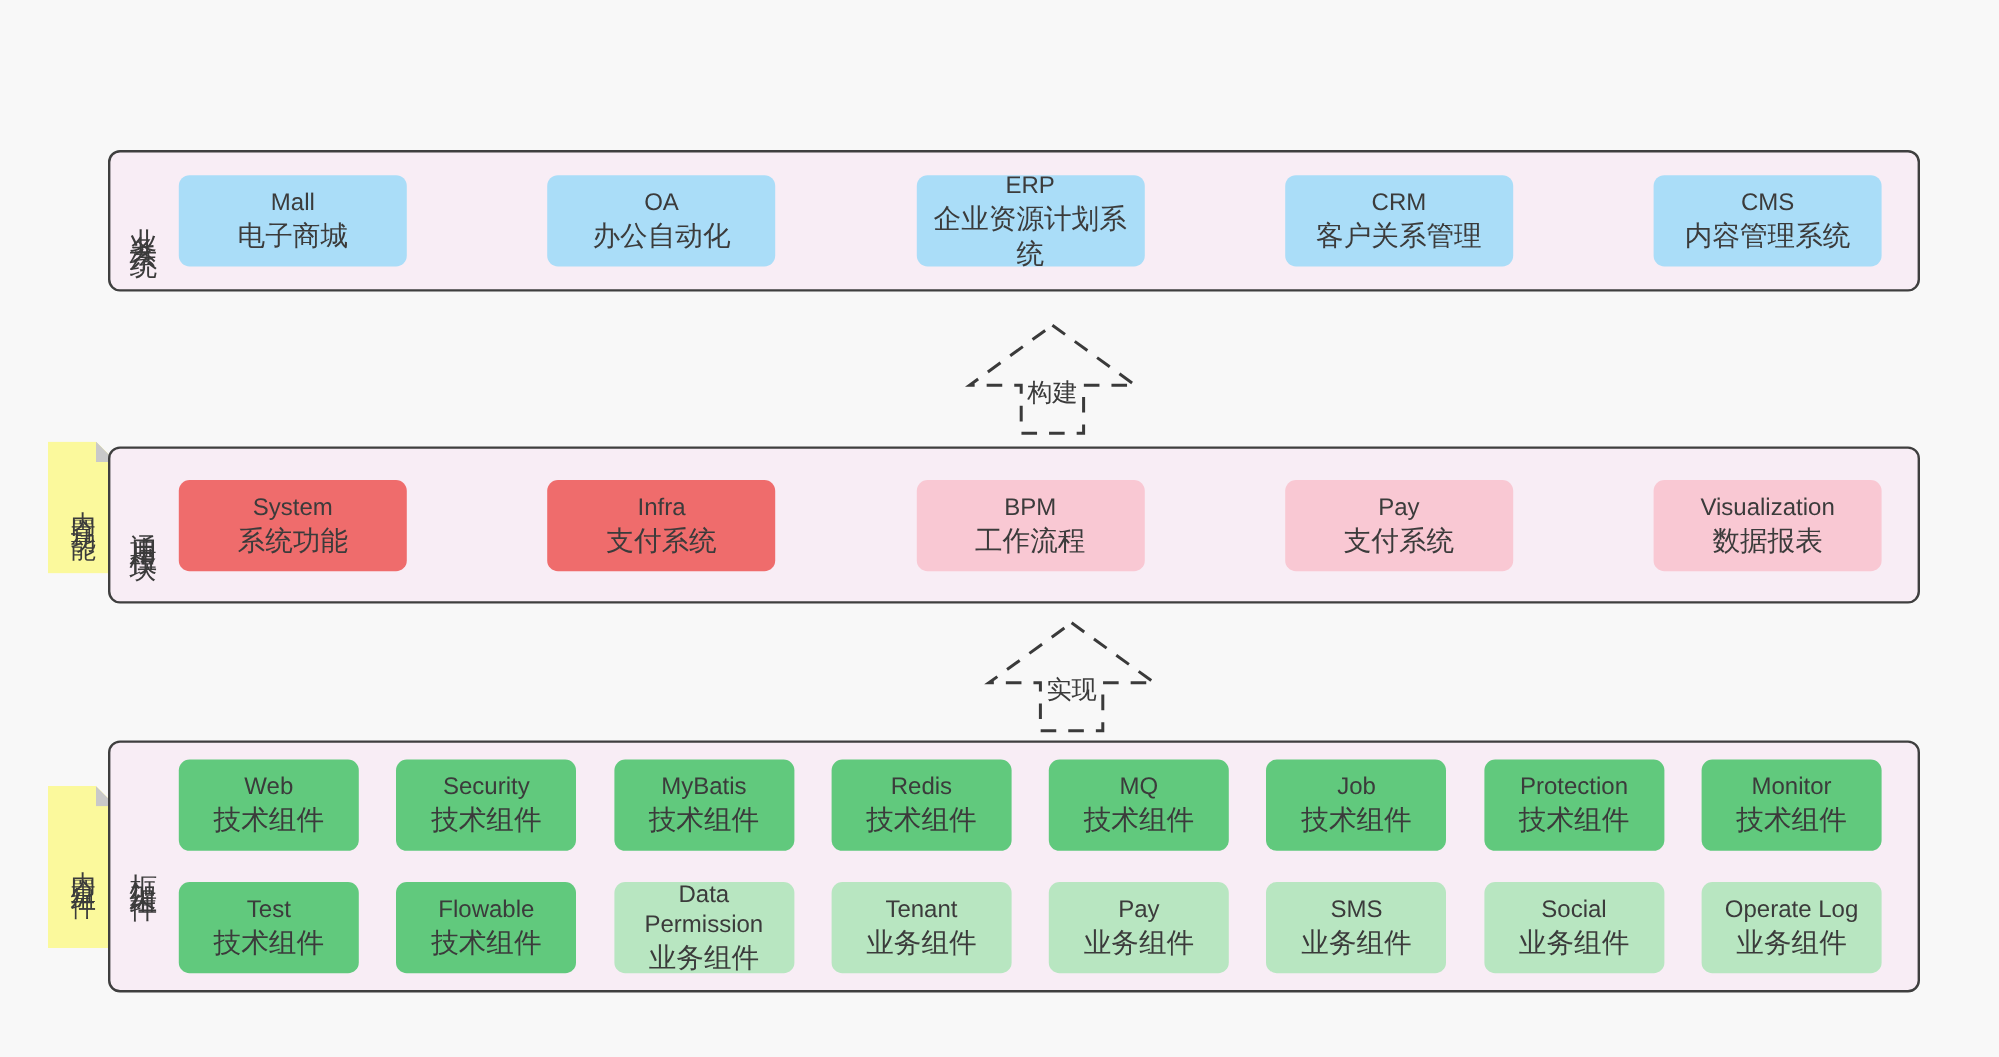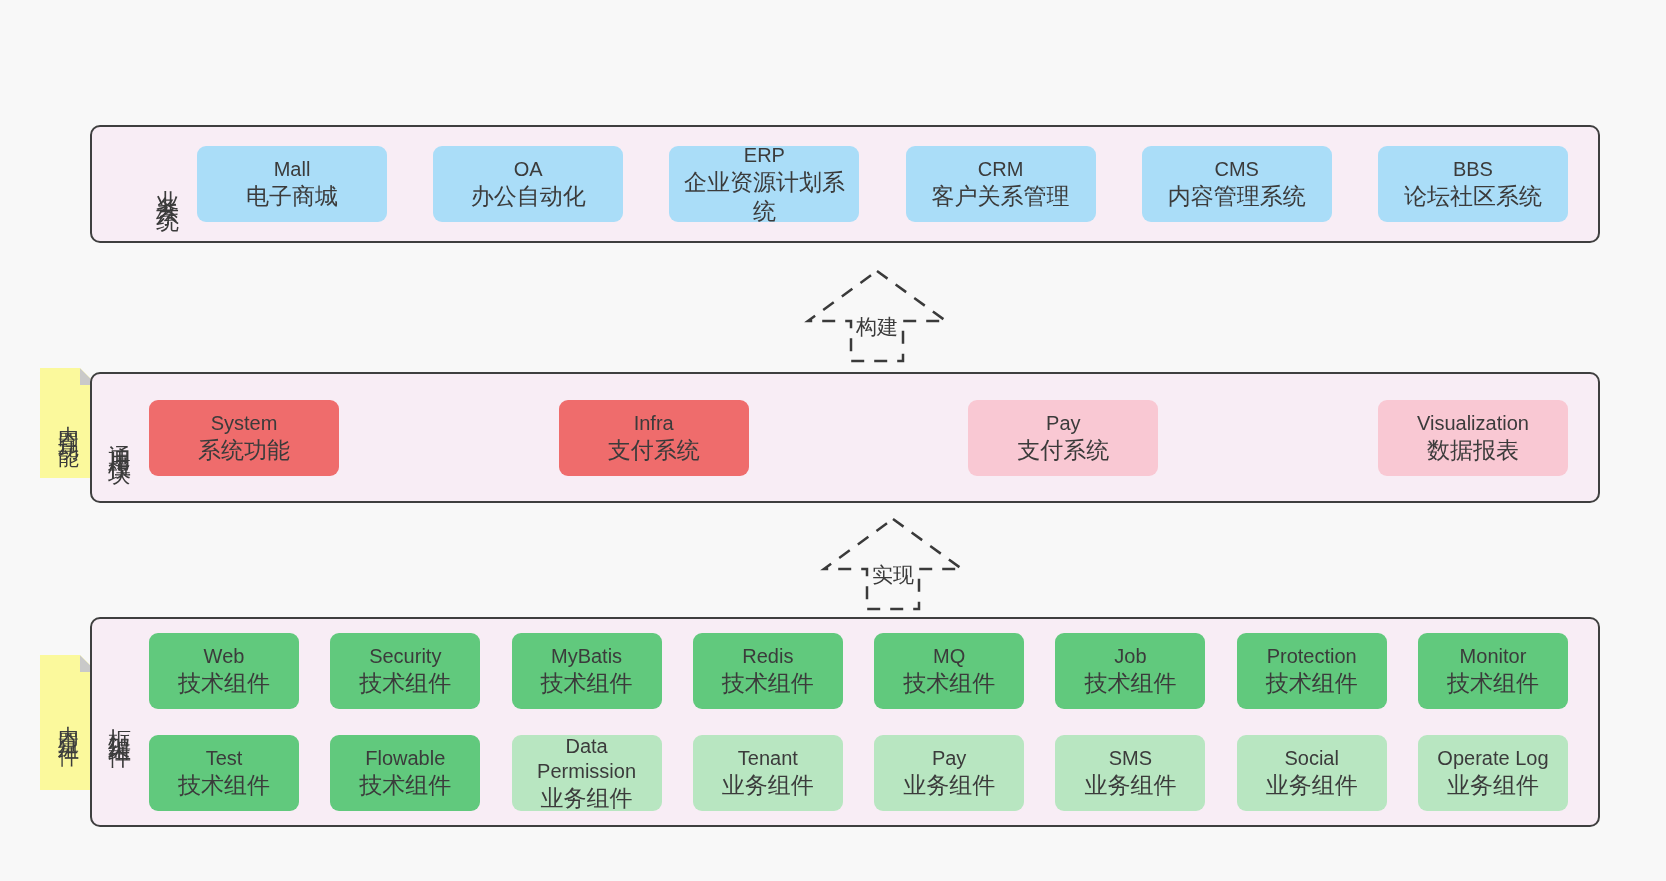--- a/index.html
+++ b/index.html
@@ -12,21 +12,21 @@
     width:1666px;height:881px;position:relative;overflow:hidden;
     background:var(--page-bg);
     font-family:"Liberation Sans","DejaVu Sans",sans-serif;
     color:var(--text);
   }
   .band{
     position:absolute;left:90px;width:1510px;box-sizing:border-box;
     background:var(--band-bg);border:2px solid var(--band-border);
     border-radius:10px;display:flex;z-index:1;
   }
-  .band-business{top:125px;height:118px;padding-left:48px;}
+  .band-business{top:125px;height:118px;}
   .band-modules{top:372px;height:131px;}
   .band-components{top:617px;height:210px;}
   .band-label{
     flex:0 0 57px;display:flex;align-items:center;justify-content:center;
     writing-mode:vertical-rl;text-orientation:upright;
     font-size:23px;letter-spacing:6px;color:var(--text);
   }
   .band-content{
     flex:1;display:flex;align-items:center;justify-content:space-between;
     padding:0 30px 0 0;
@@ -94,24 +94,20 @@
       <div class="box-sub">企业资源计划系统</div>
     </div>
     <div class="box box-wide v-blue">
       <div class="box-name">CRM</div>
       <div class="box-sub">客户关系管理</div>
     </div>
     <div class="box box-wide v-blue">
       <div class="box-name">CMS</div>
       <div class="box-sub">内容管理系统</div>
     </div>
-    <div class="box box-wide v-blue">
-      <div class="box-name">BBS</div>
-      <div class="box-sub">论坛社区系统</div>
-    </div>
   </div>
 </div>
 
 <div class="arrow arrow-build">
   <svg viewBox="0 0 142 94" preserveAspectRatio="none">
     <polygon points="71,2 140,52 97,52 97,92 45,92 45,52 2,52"></polygon>
   </svg>
   <span class="arrow-label">构建</span>
 </div>
 
@@ -125,20 +121,24 @@
   <div class="band-content">
     <div class="box box-wide v-red">
       <div class="box-name">System</div>
       <div class="box-sub">系统功能</div>
     </div>
     <div class="box box-wide v-red">
       <div class="box-name">Infra</div>
       <div class="box-sub">支付系统</div>
     </div>
     <div class="box box-wide v-pink">
+      <div class="box-name">BPM</div>
+      <div class="box-sub">工作流程</div>
+    </div>
+    <div class="box box-wide v-pink">
       <div class="box-name">Pay</div>
       <div class="box-sub">支付系统</div>
     </div>
     <div class="box box-wide v-pink">
       <div class="box-name">Visualization</div>
       <div class="box-sub">数据报表</div>
     </div>
   </div>
 </div>
 

